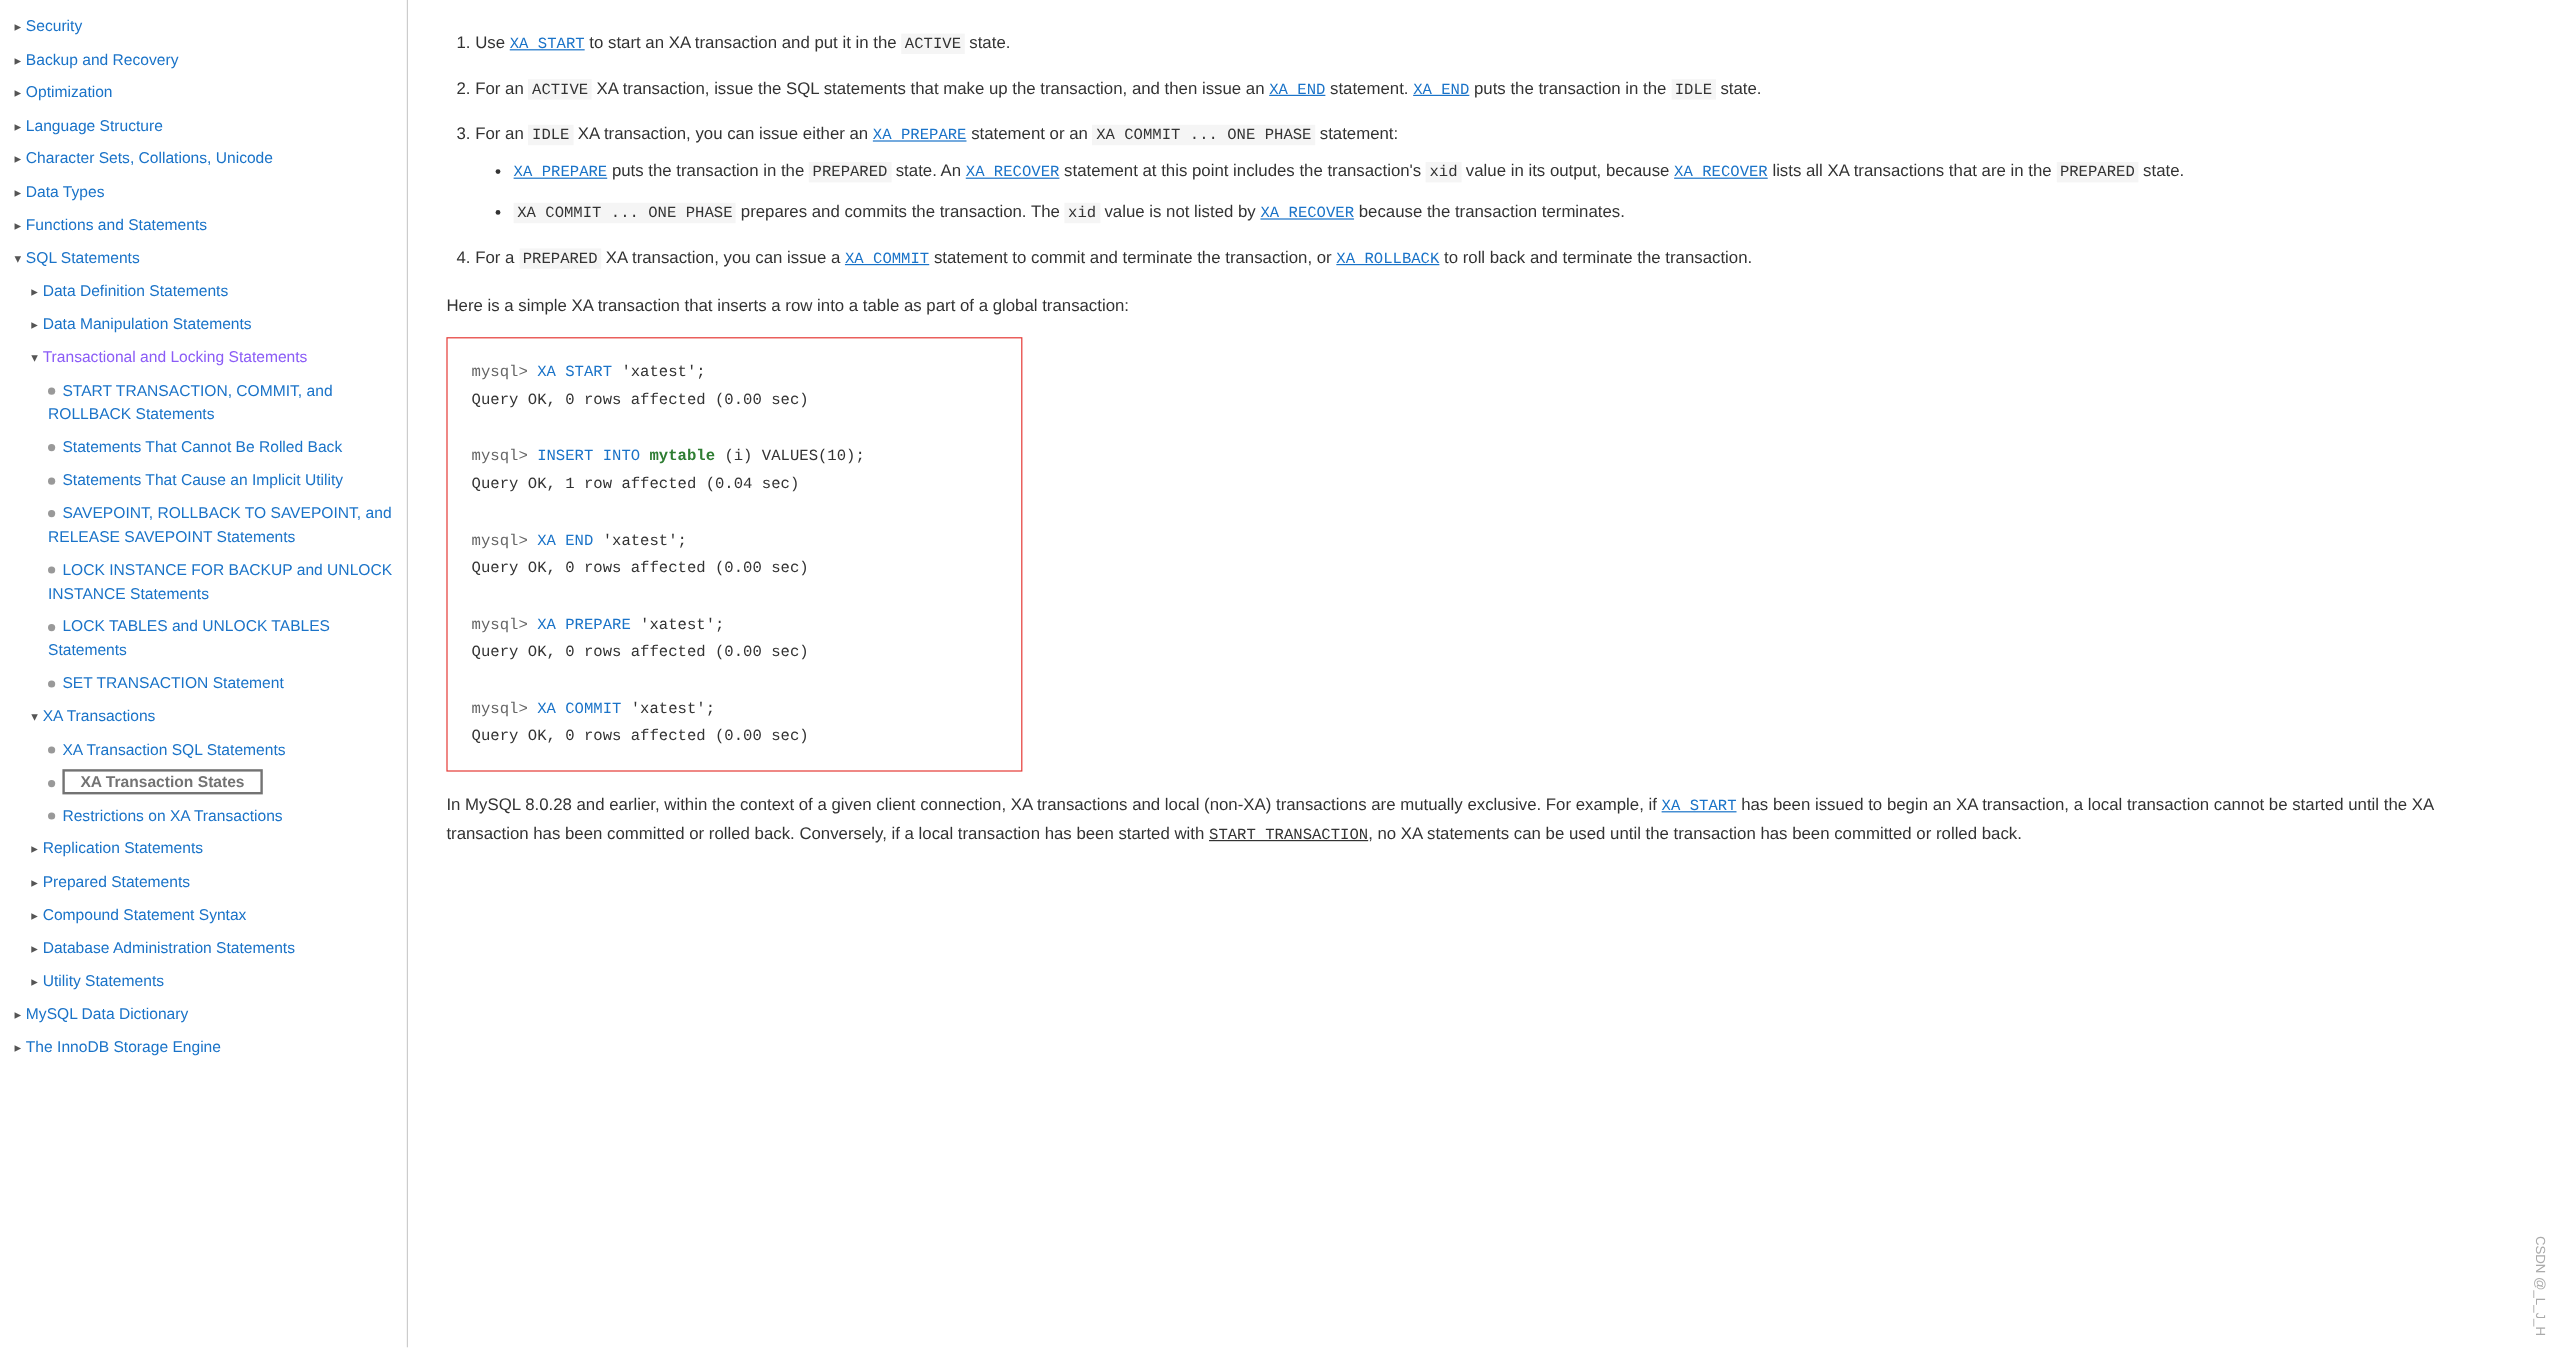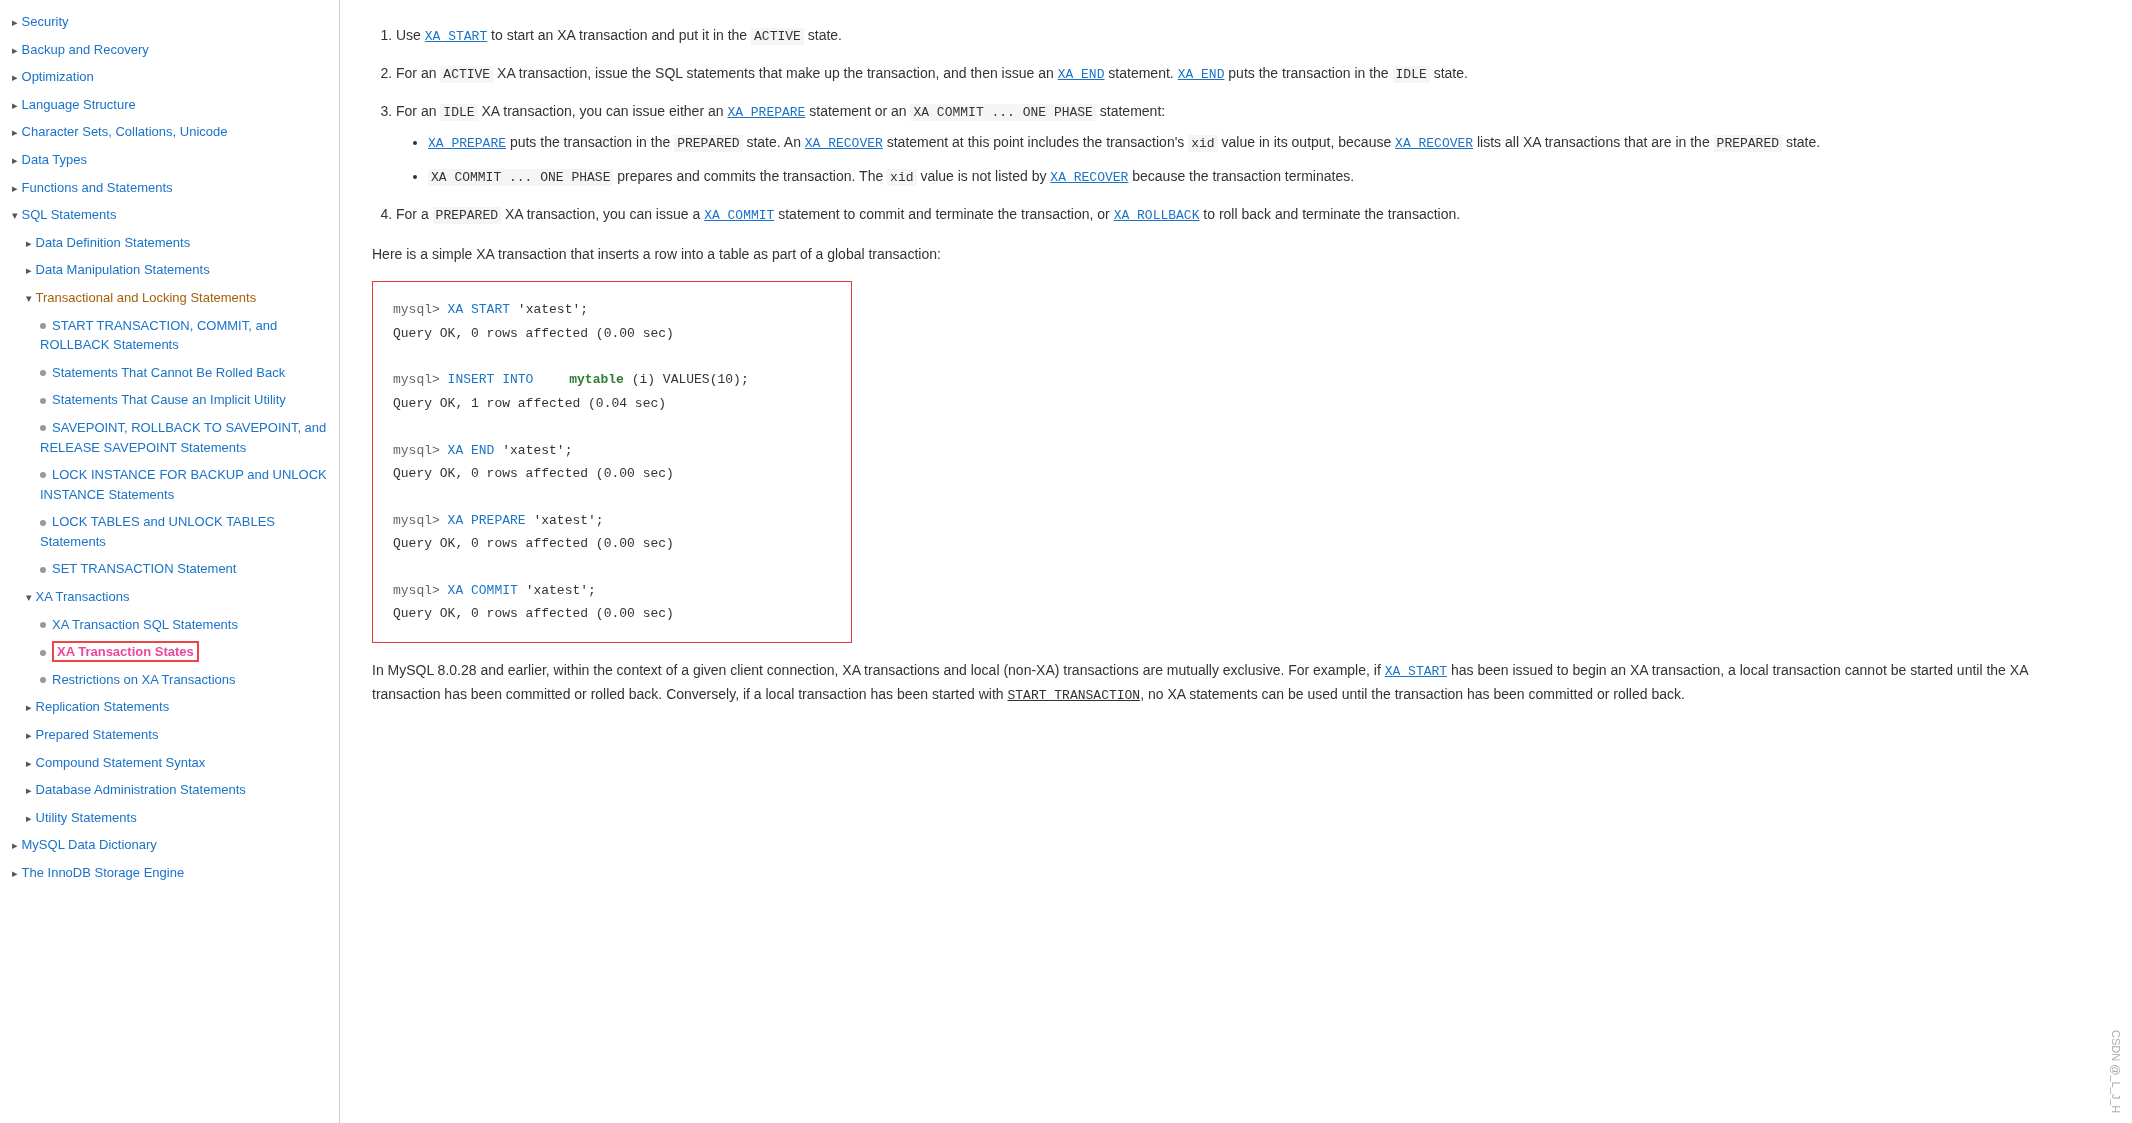--- a/index.html
+++ b/index.html
@@ -113,21 +113,21 @@
       padding: 16px 20px;
       margin: 16px 0;
       font-family: 'Courier New', Courier, monospace;
       font-size: 13px;
       line-height: 1.8;
       width: 480px;
     }
 
     .code-block .prompt { color: #666; }
     .code-block .cmd-keyword { color: #1a73c8; }
-    .code-block .cmd-highlight { color: #2e7d32; font-weight: bold; padding-left: 28px; }
+    .code-block .cmd-highlight { color: #2e7d32; font-weight: bold; }
     .code-block .cmd-normal { color: #333; }
     .code-block .cmd-output { color: #333; }
 
     .bottom-text {
       font-size: 14px;
       line-height: 1.7;
       margin-top: 16px;
     }
 
     .watermark {
@@ -157,31 +157,31 @@
 <div class="sidebar-item" style="padding-left: 12px; padding-top: 4px; padding-bottom: 4px;"><span class="sidebar-arrow">▸</span><a href="#" style="color:#1a73c8;text-decoration:none;font-size:13px;font-weight:normal;">Security</a></div>
     <div class="sidebar-item" style="padding-left: 12px; padding-top: 4px; padding-bottom: 4px;"><span class="sidebar-arrow">▸</span><a href="#" style="color:#1a73c8;text-decoration:none;font-size:13px;font-weight:normal;">Backup and Recovery</a></div>
     <div class="sidebar-item" style="padding-left: 12px; padding-top: 4px; padding-bottom: 4px;"><span class="sidebar-arrow">▸</span><a href="#" style="color:#1a73c8;text-decoration:none;font-size:13px;font-weight:normal;">Optimization</a></div>
     <div class="sidebar-item" style="padding-left: 12px; padding-top: 4px; padding-bottom: 4px;"><span class="sidebar-arrow">▸</span><a href="#" style="color:#1a73c8;text-decoration:none;font-size:13px;font-weight:normal;">Language Structure</a></div>
     <div class="sidebar-item" style="padding-left: 12px; padding-top: 4px; padding-bottom: 4px;"><span class="sidebar-arrow">▸</span><a href="#" style="color:#1a73c8;text-decoration:none;font-size:13px;font-weight:normal;">Character Sets, Collations, Unicode</a></div>
     <div class="sidebar-item" style="padding-left: 12px; padding-top: 4px; padding-bottom: 4px;"><span class="sidebar-arrow">▸</span><a href="#" style="color:#1a73c8;text-decoration:none;font-size:13px;font-weight:normal;">Data Types</a></div>
     <div class="sidebar-item" style="padding-left: 12px; padding-top: 4px; padding-bottom: 4px;"><span class="sidebar-arrow">▸</span><a href="#" style="color:#1a73c8;text-decoration:none;font-size:13px;font-weight:normal;">Functions and Statements</a></div>
     <div class="sidebar-item" style="padding-left: 12px; padding-top: 4px; padding-bottom: 4px;"><span class="sidebar-arrow">▾</span><a href="#" style="color:#1a73c8;text-decoration:none;font-size:13px;font-weight:normal;">SQL Statements</a></div>
     <div class="sidebar-item" style="padding-left: 26px; padding-top: 4px; padding-bottom: 4px;"><span class="sidebar-arrow">▸</span><a href="#" style="color:#1a73c8;text-decoration:none;font-size:13px;font-weight:normal;">Data Definition Statements</a></div>
     <div class="sidebar-item" style="padding-left: 26px; padding-top: 4px; padding-bottom: 4px;"><span class="sidebar-arrow">▸</span><a href="#" style="color:#1a73c8;text-decoration:none;font-size:13px;font-weight:normal;">Data Manipulation Statements</a></div>
-    <div class="sidebar-item" style="padding-left: 26px; padding-top: 4px; padding-bottom: 4px;"><span class="sidebar-arrow">▾</span><a href="#" style="color:#a16207;text-decoration:none;font-size:13px;font-weight:normal;">Transactional and Locking Statements</a></div>
+    <div class="sidebar-item" style="padding-left: 26px; padding-top: 4px; padding-bottom: 4px;"><span class="sidebar-arrow">▾</span><a href="#" style="color:#8b5cf6;text-decoration:none;font-size:13px;font-weight:normal;">Transactional and Locking Statements</a></div>
     <div class="sidebar-item" style="padding-left: 40px; padding-top: 4px; padding-bottom: 4px;"><span class="sidebar-bullet"></span><a href="#" style="color:#1a73c8;text-decoration:none;font-size:13px;font-weight:normal;">START TRANSACTION, COMMIT, and ROLLBACK Statements</a></div>
     <div class="sidebar-item" style="padding-left: 40px; padding-top: 4px; padding-bottom: 4px;"><span class="sidebar-bullet"></span><a href="#" style="color:#1a73c8;text-decoration:none;font-size:13px;font-weight:normal;">Statements That Cannot Be Rolled Back</a></div>
     <div class="sidebar-item" style="padding-left: 40px; padding-top: 4px; padding-bottom: 4px;"><span class="sidebar-bullet"></span><a href="#" style="color:#1a73c8;text-decoration:none;font-size:13px;font-weight:normal;">Statements That Cause an Implicit Utility</a></div>
     <div class="sidebar-item" style="padding-left: 40px; padding-top: 4px; padding-bottom: 4px;"><span class="sidebar-bullet"></span><a href="#" style="color:#1a73c8;text-decoration:none;font-size:13px;font-weight:normal;">SAVEPOINT, ROLLBACK TO SAVEPOINT, and RELEASE SAVEPOINT Statements</a></div>
     <div class="sidebar-item" style="padding-left: 40px; padding-top: 4px; padding-bottom: 4px;"><span class="sidebar-bullet"></span><a href="#" style="color:#1a73c8;text-decoration:none;font-size:13px;font-weight:normal;">LOCK INSTANCE FOR BACKUP and UNLOCK INSTANCE Statements</a></div>
     <div class="sidebar-item" style="padding-left: 40px; padding-top: 4px; padding-bottom: 4px;"><span class="sidebar-bullet"></span><a href="#" style="color:#1a73c8;text-decoration:none;font-size:13px;font-weight:normal;">LOCK TABLES and UNLOCK TABLES Statements</a></div>
     <div class="sidebar-item" style="padding-left: 40px; padding-top: 4px; padding-bottom: 4px;"><span class="sidebar-bullet"></span><a href="#" style="color:#1a73c8;text-decoration:none;font-size:13px;font-weight:normal;">SET TRANSACTION Statement</a></div>
     <div class="sidebar-item" style="padding-left: 26px; padding-top: 4px; padding-bottom: 4px;"><span class="sidebar-arrow">▾</span><a href="#" style="color:#1a73c8;text-decoration:none;font-size:13px;font-weight:normal;">XA Transactions</a></div>
     <div class="sidebar-item" style="padding-left: 40px; padding-top: 4px; padding-bottom: 4px;"><span class="sidebar-bullet"></span><a href="#" style="color:#1a73c8;text-decoration:none;font-size:13px;font-weight:normal;">XA Transaction SQL Statements</a></div>
-    <div class="sidebar-item" style="padding-left: 40px; padding-top: 4px; padding-bottom: 4px;"><span class="sidebar-bullet"></span><a href="#" style="color:#ec4899;text-decoration:none;font-size:13px;font-weight:bold;border: 2px solid #ef4444; display: inline; padding: 1px 3px;">XA Transaction States</a></div>
+    <div class="sidebar-item" style="padding-left: 40px; padding-top: 4px; padding-bottom: 4px;"><span class="sidebar-bullet"></span><a href="#" style="color:#737373;text-decoration:none;font-size:13px;font-weight:bold;border: 2px solid #737373; display: inline; padding: 1px 13px;">XA Transaction States</a></div>
     <div class="sidebar-item" style="padding-left: 40px; padding-top: 4px; padding-bottom: 4px;"><span class="sidebar-bullet"></span><a href="#" style="color:#1a73c8;text-decoration:none;font-size:13px;font-weight:normal;">Restrictions on XA Transactions</a></div>
     <div class="sidebar-item" style="padding-left: 26px; padding-top: 4px; padding-bottom: 4px;"><span class="sidebar-arrow">▸</span><a href="#" style="color:#1a73c8;text-decoration:none;font-size:13px;font-weight:normal;">Replication Statements</a></div>
     <div class="sidebar-item" style="padding-left: 26px; padding-top: 4px; padding-bottom: 4px;"><span class="sidebar-arrow">▸</span><a href="#" style="color:#1a73c8;text-decoration:none;font-size:13px;font-weight:normal;">Prepared Statements</a></div>
     <div class="sidebar-item" style="padding-left: 26px; padding-top: 4px; padding-bottom: 4px;"><span class="sidebar-arrow">▸</span><a href="#" style="color:#1a73c8;text-decoration:none;font-size:13px;font-weight:normal;">Compound Statement Syntax</a></div>
     <div class="sidebar-item" style="padding-left: 26px; padding-top: 4px; padding-bottom: 4px;"><span class="sidebar-arrow">▸</span><a href="#" style="color:#1a73c8;text-decoration:none;font-size:13px;font-weight:normal;">Database Administration Statements</a></div>
     <div class="sidebar-item" style="padding-left: 26px; padding-top: 4px; padding-bottom: 4px;"><span class="sidebar-arrow">▸</span><a href="#" style="color:#1a73c8;text-decoration:none;font-size:13px;font-weight:normal;">Utility Statements</a></div>
     <div class="sidebar-item" style="padding-left: 12px; padding-top: 4px; padding-bottom: 4px;"><span class="sidebar-arrow">▸</span><a href="#" style="color:#1a73c8;text-decoration:none;font-size:13px;font-weight:normal;">MySQL Data Dictionary</a></div>
     <div class="sidebar-item" style="padding-left: 12px; padding-top: 4px; padding-bottom: 4px;"><span class="sidebar-arrow">▸</span><a href="#" style="color:#1a73c8;text-decoration:none;font-size:13px;font-weight:normal;">The InnoDB Storage Engine</a></div>
   </div>
 

